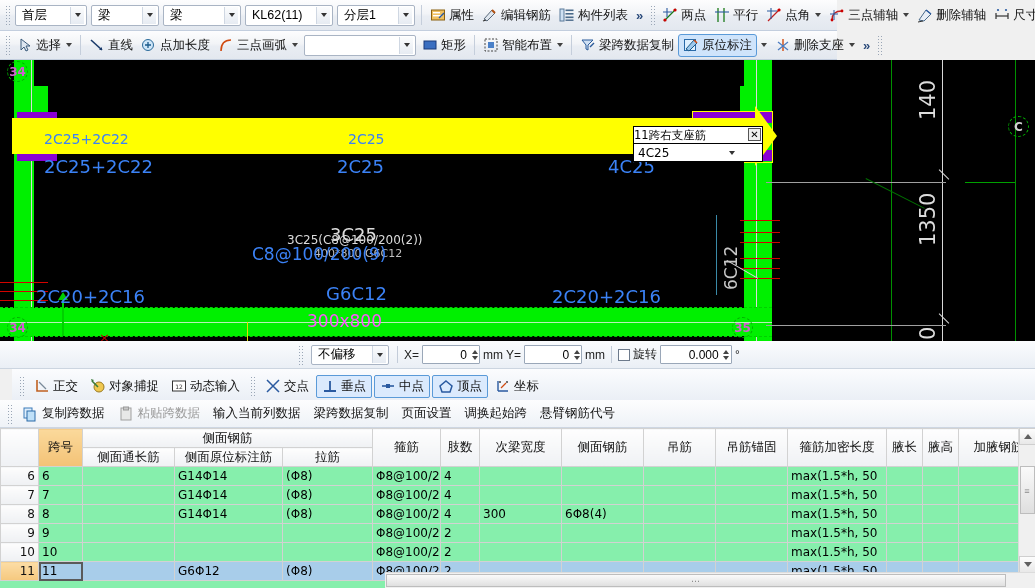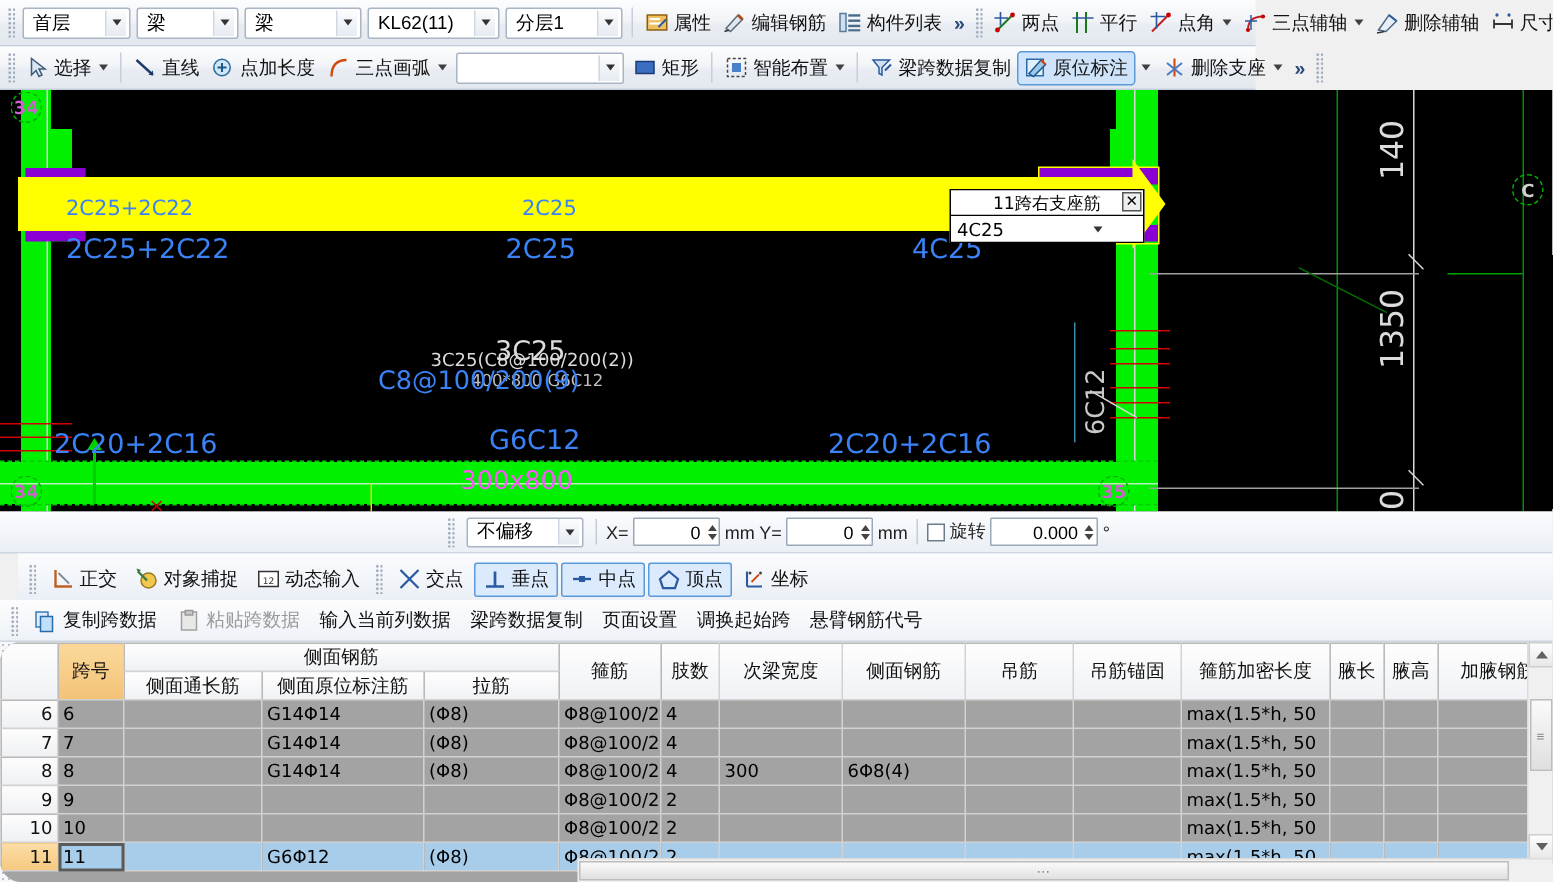--- a/index.html
+++ b/index.html
@@ -98,21 +98,21 @@
   }
   .axis-circle.c { color: #d0d0d0; }
 
   
   #cadpopup {
     position: absolute; left: 633px; top: 66px; width: 130px;
     background: #f4f4f4; border: 1px solid #000; z-index: 40;
     font-family: "DejaVu Sans", sans-serif;
   }
   #cadpopup .pt {
-    height: 16px; display: flex; align-items: center; justify-content: center;
+    height: 16px; display: flex; align-items: center; 
     font-size: 11.5px; color: #000; position: relative; background: #fff;
   }
   #cadpopup .closebox {
     position: absolute; right: 1px; top: 1px; width: 13px; height: 13px;
     border: 1px solid #555; background: #eee; font-size: 10px; line-height: 11px;
     text-align: center; color: #000;
   }
   #cadpopup .pv {
     height: 18px; margin: 0; display: flex; align-items: center;
     background: #fff; border-top: 1px solid #000;
@@ -167,21 +167,21 @@
   }
   .dbtn {
     display: inline-flex; align-items: center; gap: 4px; height: 22px;
     padding: 0 6px; font-size: 12.5px; color: #111; border-radius: 2px;
   }
   .dbtn.dim { color: #9a9a9a; }
 
   
   #tablewrap {
     position: absolute; left: 0; top: 428px; width: 1035px; height: 160px;
-    background: #a3a3a3; overflow: hidden; border-radius: 14px;
+    background: #86efac; overflow: hidden;
   }
   table.grid {
     border-collapse: collapse; table-layout: fixed; width: 1018px;
     font-size: 12px; font-family: "DejaVu Sans", sans-serif;
   }
   table.grid th, table.grid td {
     border: 1px solid #d2d2d2; padding: 0 3px; height: 19px;
     overflow: hidden; white-space: nowrap;
   }
   table.grid th {

